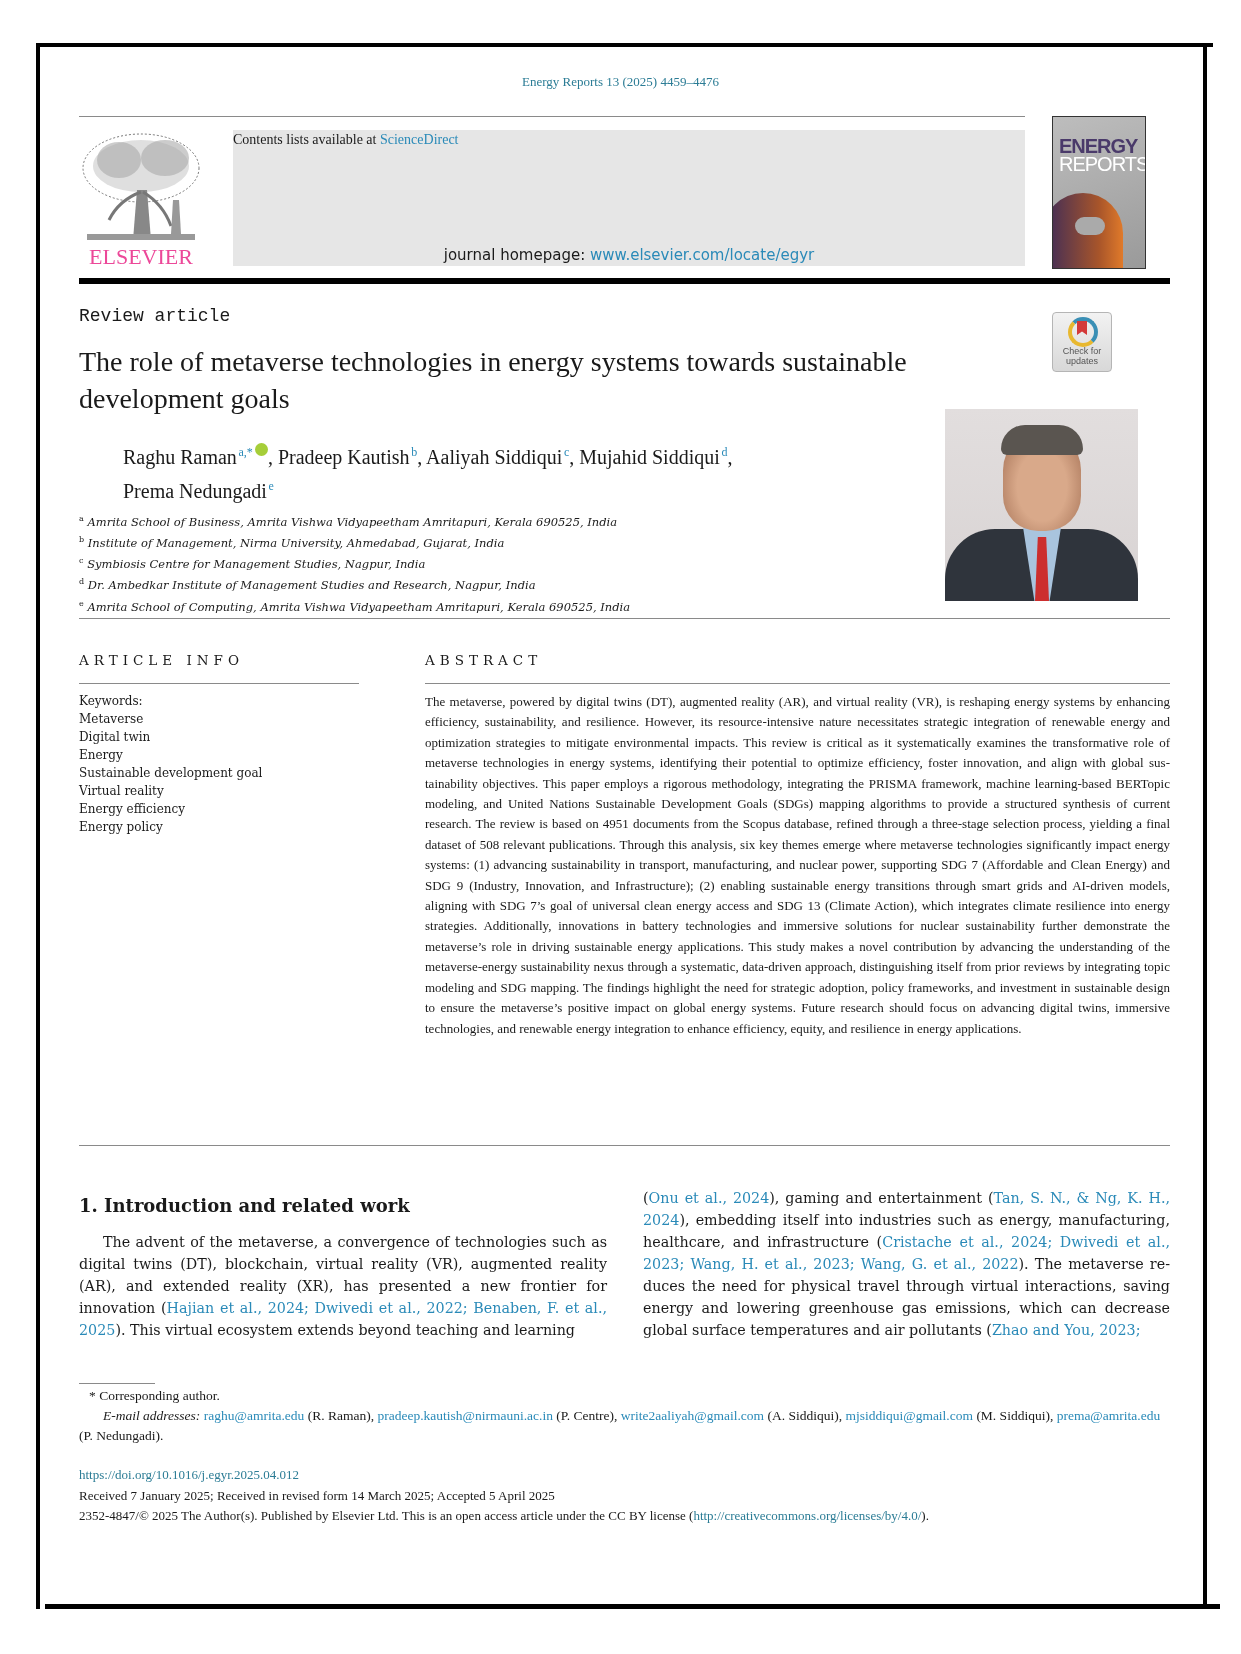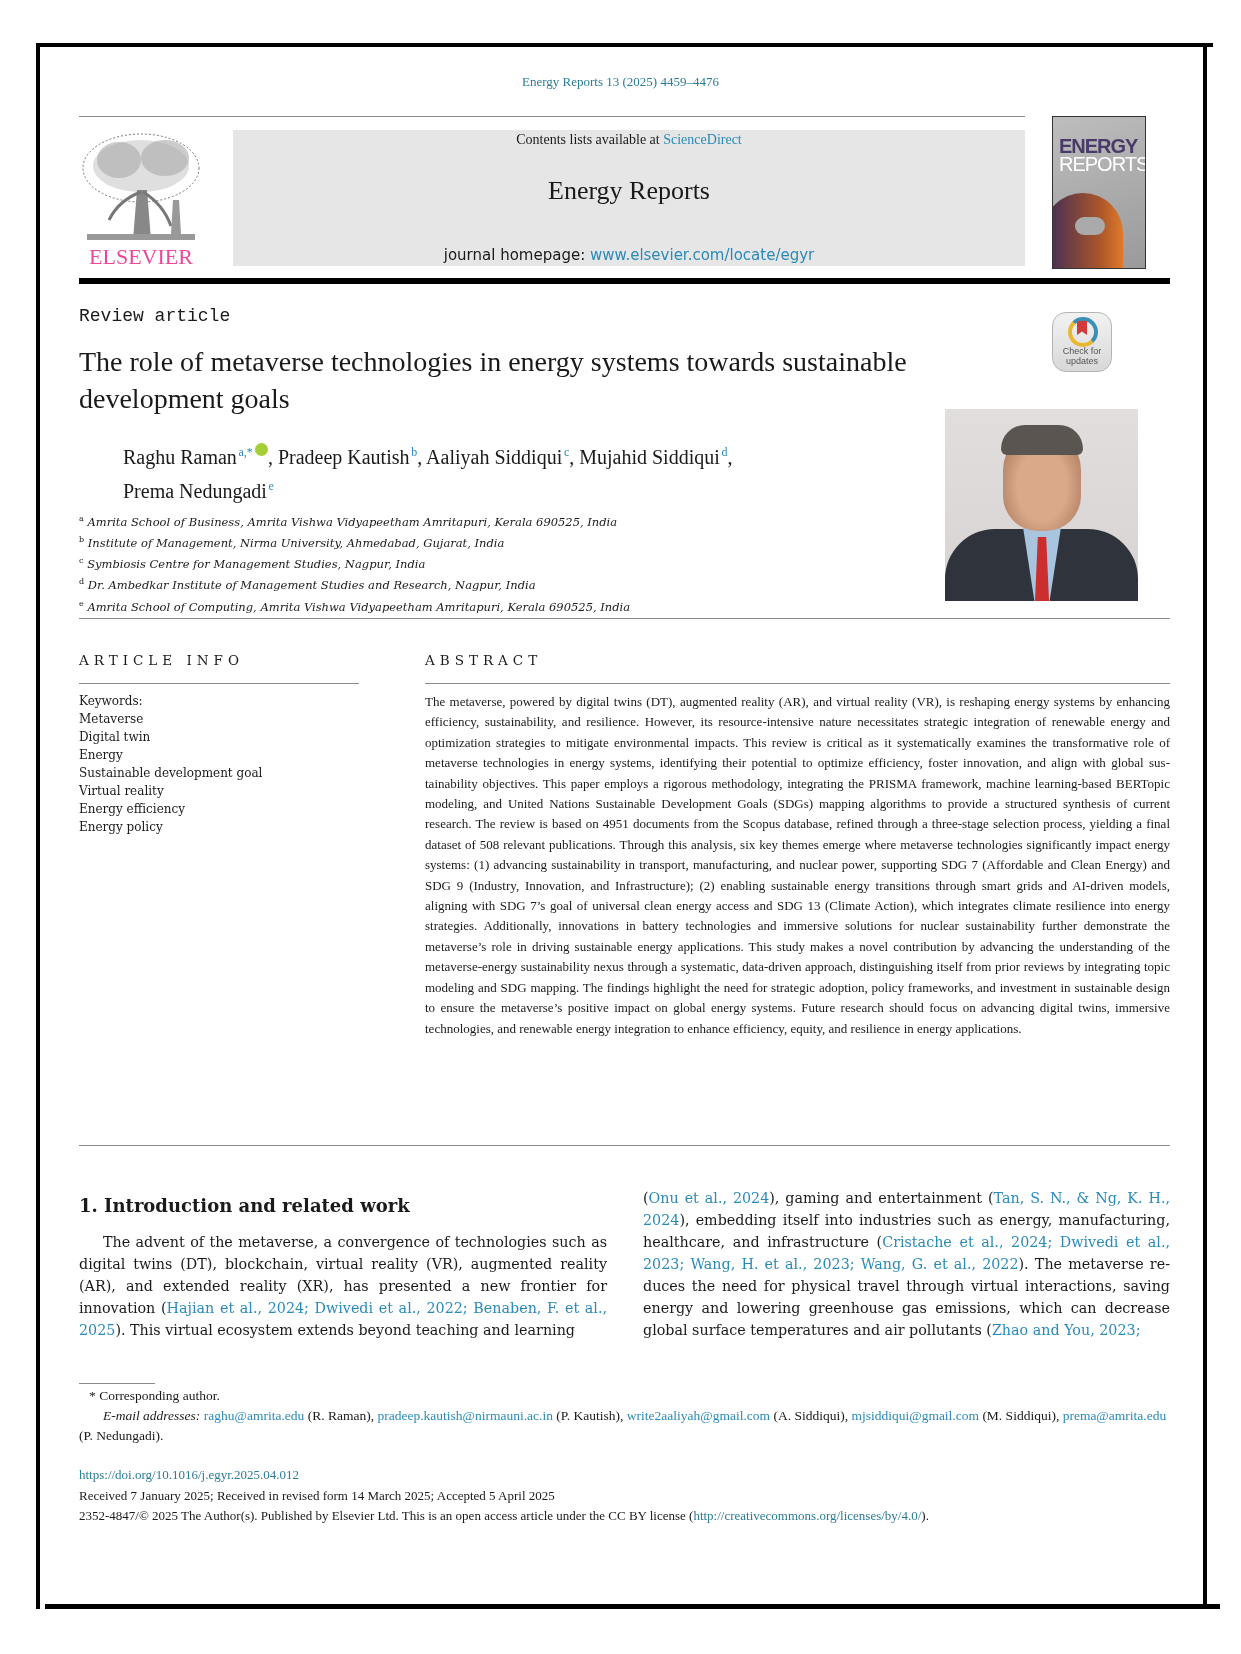--- a/index.html
+++ b/index.html
@@ -19,21 +19,21 @@
                  font-family: "Liberation Serif", serif; color: #2b7c95; }
   .rule-thin { height: 1px; background: #8a8a8a; }
   .hdr-rule { left: 79px; top: 116px; width: 946px; }
 
   .elsevier-logo { left: 79px; top: 130px; width: 124px; height: 140px; }
   .tree { left: 0; top: 0; width: 124px; height: 112px; }
   .elsevier-word { left: 0; top: 114px; width: 124px; text-align: center;
                    font-family: "Liberation Serif", serif; font-size: 22px; color: #ec4899; letter-spacing: 0px; }
 
   .banner { left: 233px; top: 130px; width: 792px; height: 136px; background: #e6e6e6; }
-  .banner-contents { left: 0; width: 792px; top: 2px; text-align: center; font-size: 14px;
+  .banner-contents { left: 0; width: 792px; top: 2px; text-align: left; font-size: 14px;
                      font-family: "Liberation Serif", serif; }
   .banner-title { left: 0; width: 792px; top: 46px; text-align: center; font-size: 26px;
                   font-family: "Liberation Serif", serif; }
   .banner-home { left: 0; width: 792px; top: 116px; text-align: center; font-size: 15px;
                  font-family: "DejaVu Sans", sans-serif; }
 
   .cover { left: 1052px; top: 116px; width: 92px; height: 151px; background: linear-gradient(160deg,#bdbdbd,#9a9a9a);
            border: 1px solid #333; overflow: hidden; }
   .cover-t1 { left: 6px; top: 18px; font-family: "Liberation Sans", sans-serif; font-weight: bold;
               font-size: 20px; color: #4a3a6a; letter-spacing: -1px; }
@@ -42,21 +42,21 @@
   .cover-e { left: -10px; top: 76px; width: 80px; height: 90px; border-radius: 40px 40px 0 40px;
              background: linear-gradient(90deg,#3a2a5a,#a8552a 70%,#e07a2a); }
   .cover-e-hole { left: 22px; top: 100px; width: 30px; height: 18px; background: #aaaaaa; border-radius: 10px; }
 
   .hdr-thick { left: 79px; top: 278px; width: 1091px; height: 6px; background: #000; }
 
   .article-type { left: 79px; top: 306px; font-size: 18px; font-family: Liberation Mono, monospace; }
   .title { left: 79px; top: 343px; width: 940px; font-size: 28px; line-height: 37px;
            font-family: "Liberation Serif", serif; }
   .check-badge { left: 1052px; top: 312px; width: 58px; height: 58px; background: linear-gradient(#f2f2f2,#d8d8d8);
-                 border: 1px solid #b5b5b5; border-radius: 14px; }
+                 border: 1px solid #b5b5b5; border-radius: 4px; }
   .check-ring { left: 15px; top: 4px; width: 22px; height: 22px; border-radius: 50%;
                 border: 4px solid #e8b830; border-top-color: #3a8fb5; border-right-color: #3a8fb5; }
   .check-flag { left: 24px; top: 8px; width: 10px; height: 14px; background: #d43a3a;
                 clip-path: polygon(0 0,100% 0,100% 100%,50% 75%,0 100%); }
   .check-text { left: 0; width: 58px; top: 33px; text-align: center; font-family: "Liberation Sans", sans-serif;
                 font-size: 9px; line-height: 10px; color: #555; }
 
   .authors { left: 79px; top: 438px; width: 800px; font-size: 20px; line-height: 29px;
              font-family: "Liberation Serif", serif; margin-left: 44px; }
   .authors sup { font-size: 12px; color: #2a8ab8; }
@@ -134,21 +134,20 @@
     <rect x="8" y="104" width="108" height="6" fill="#999"></rect>
     <path d="M94 70 L100 70 L102 104 L92 104 Z" fill="#999"></path>
   </svg>
   <div class="abs elsevier-word">ELSEVIER</div>
 </div>
 
 <div class="abs banner">
   <div class="abs banner-contents">
     <span>Contents lists available at </span><span class="link">ScienceDirect</span>
   </div>
-  <div class="abs banner-title">Energy Reports</div>
   <div class="abs banner-home">
     <span>journal homepage: </span><span class="link">www.elsevier.com/locate/egyr</span>
   </div>
 </div>
 
 <div class="abs cover">
   <div class="abs cover-t1">ENERGY</div>
   <div class="abs cover-t2">REPORTS</div>
   <div class="abs cover-e"></div>
   <div class="abs cover-e-hole"></div>
@@ -220,21 +219,21 @@
 </div>
 <div class="abs col-right">
   <span>(</span><span class="link">Onu et al., 2024</span><span>), gaming and entertainment (</span><span class="link">Tan, S. N., &amp; Ng, K. H., 2024</span><span>), embedding itself into industries such as energy, manufacturing, healthcare, and infrastructure (</span><span class="link">Cristache et al., 2024; Dwivedi et al., 2023; Wang, H. et al., 2023; Wang, G. et al., 2022</span><span>). The metaverse re­duces the need for physical travel through virtual interactions, saving energy and lowering greenhouse gas emissions, which can decrease global surface temperatures and air pollutants (</span><span class="link">Zhao and You, 2023;</span>
 </div>
 
 <div class="abs rule-thin fn-rule"></div>
 <div class="abs footnotes">
   <div class="fn-corr">* Corresponding author.</div>
   <div class="fn-emails">
     <span class="label">E-mail addresses:</span>
-    <span class="link">raghu@amrita.edu</span><span> (R. Raman), </span><span class="link">pradeep.kautish@nirmauni.ac.in</span><span> (P. Kautish), </span><span class="link">write2aaliyah@gmail.com</span><span> (A. Siddiqui), </span><span class="link">mjsiddiqui@gmail.com</span><span> (M. Siddiqui), </span><span class="link">prema@amrita.edu</span><span> (P. Nedungadi).</span>
+    <span class="link">raghu@amrita.edu</span><span> (R. Raman), </span><span class="link">pradeep.kautish@nirmauni.ac.in</span><span> (P. Centre), </span><span class="link">write2aaliyah@gmail.com</span><span> (A. Siddiqui), </span><span class="link">mjsiddiqui@gmail.com</span><span> (M. Siddiqui), </span><span class="link">prema@amrita.edu</span><span> (P. Nedungadi).</span>
   </div>
 </div>
 
 <div class="abs doi-block">
   <div class="teal">https://doi.org/10.1016/j.egyr.2025.04.012</div>
   <div>Received 7 January 2025; Received in revised form 14 March 2025; Accepted 5 April 2025</div>
   <div><span>2352-4847/© 2025 The Author(s). Published by Elsevier Ltd. This is an open access article under the CC BY license (</span><span class="teal">http://creativecommons.org/licenses/by/4.0/</span><span>).</span></div>
 </div>
 
 </body></html>

